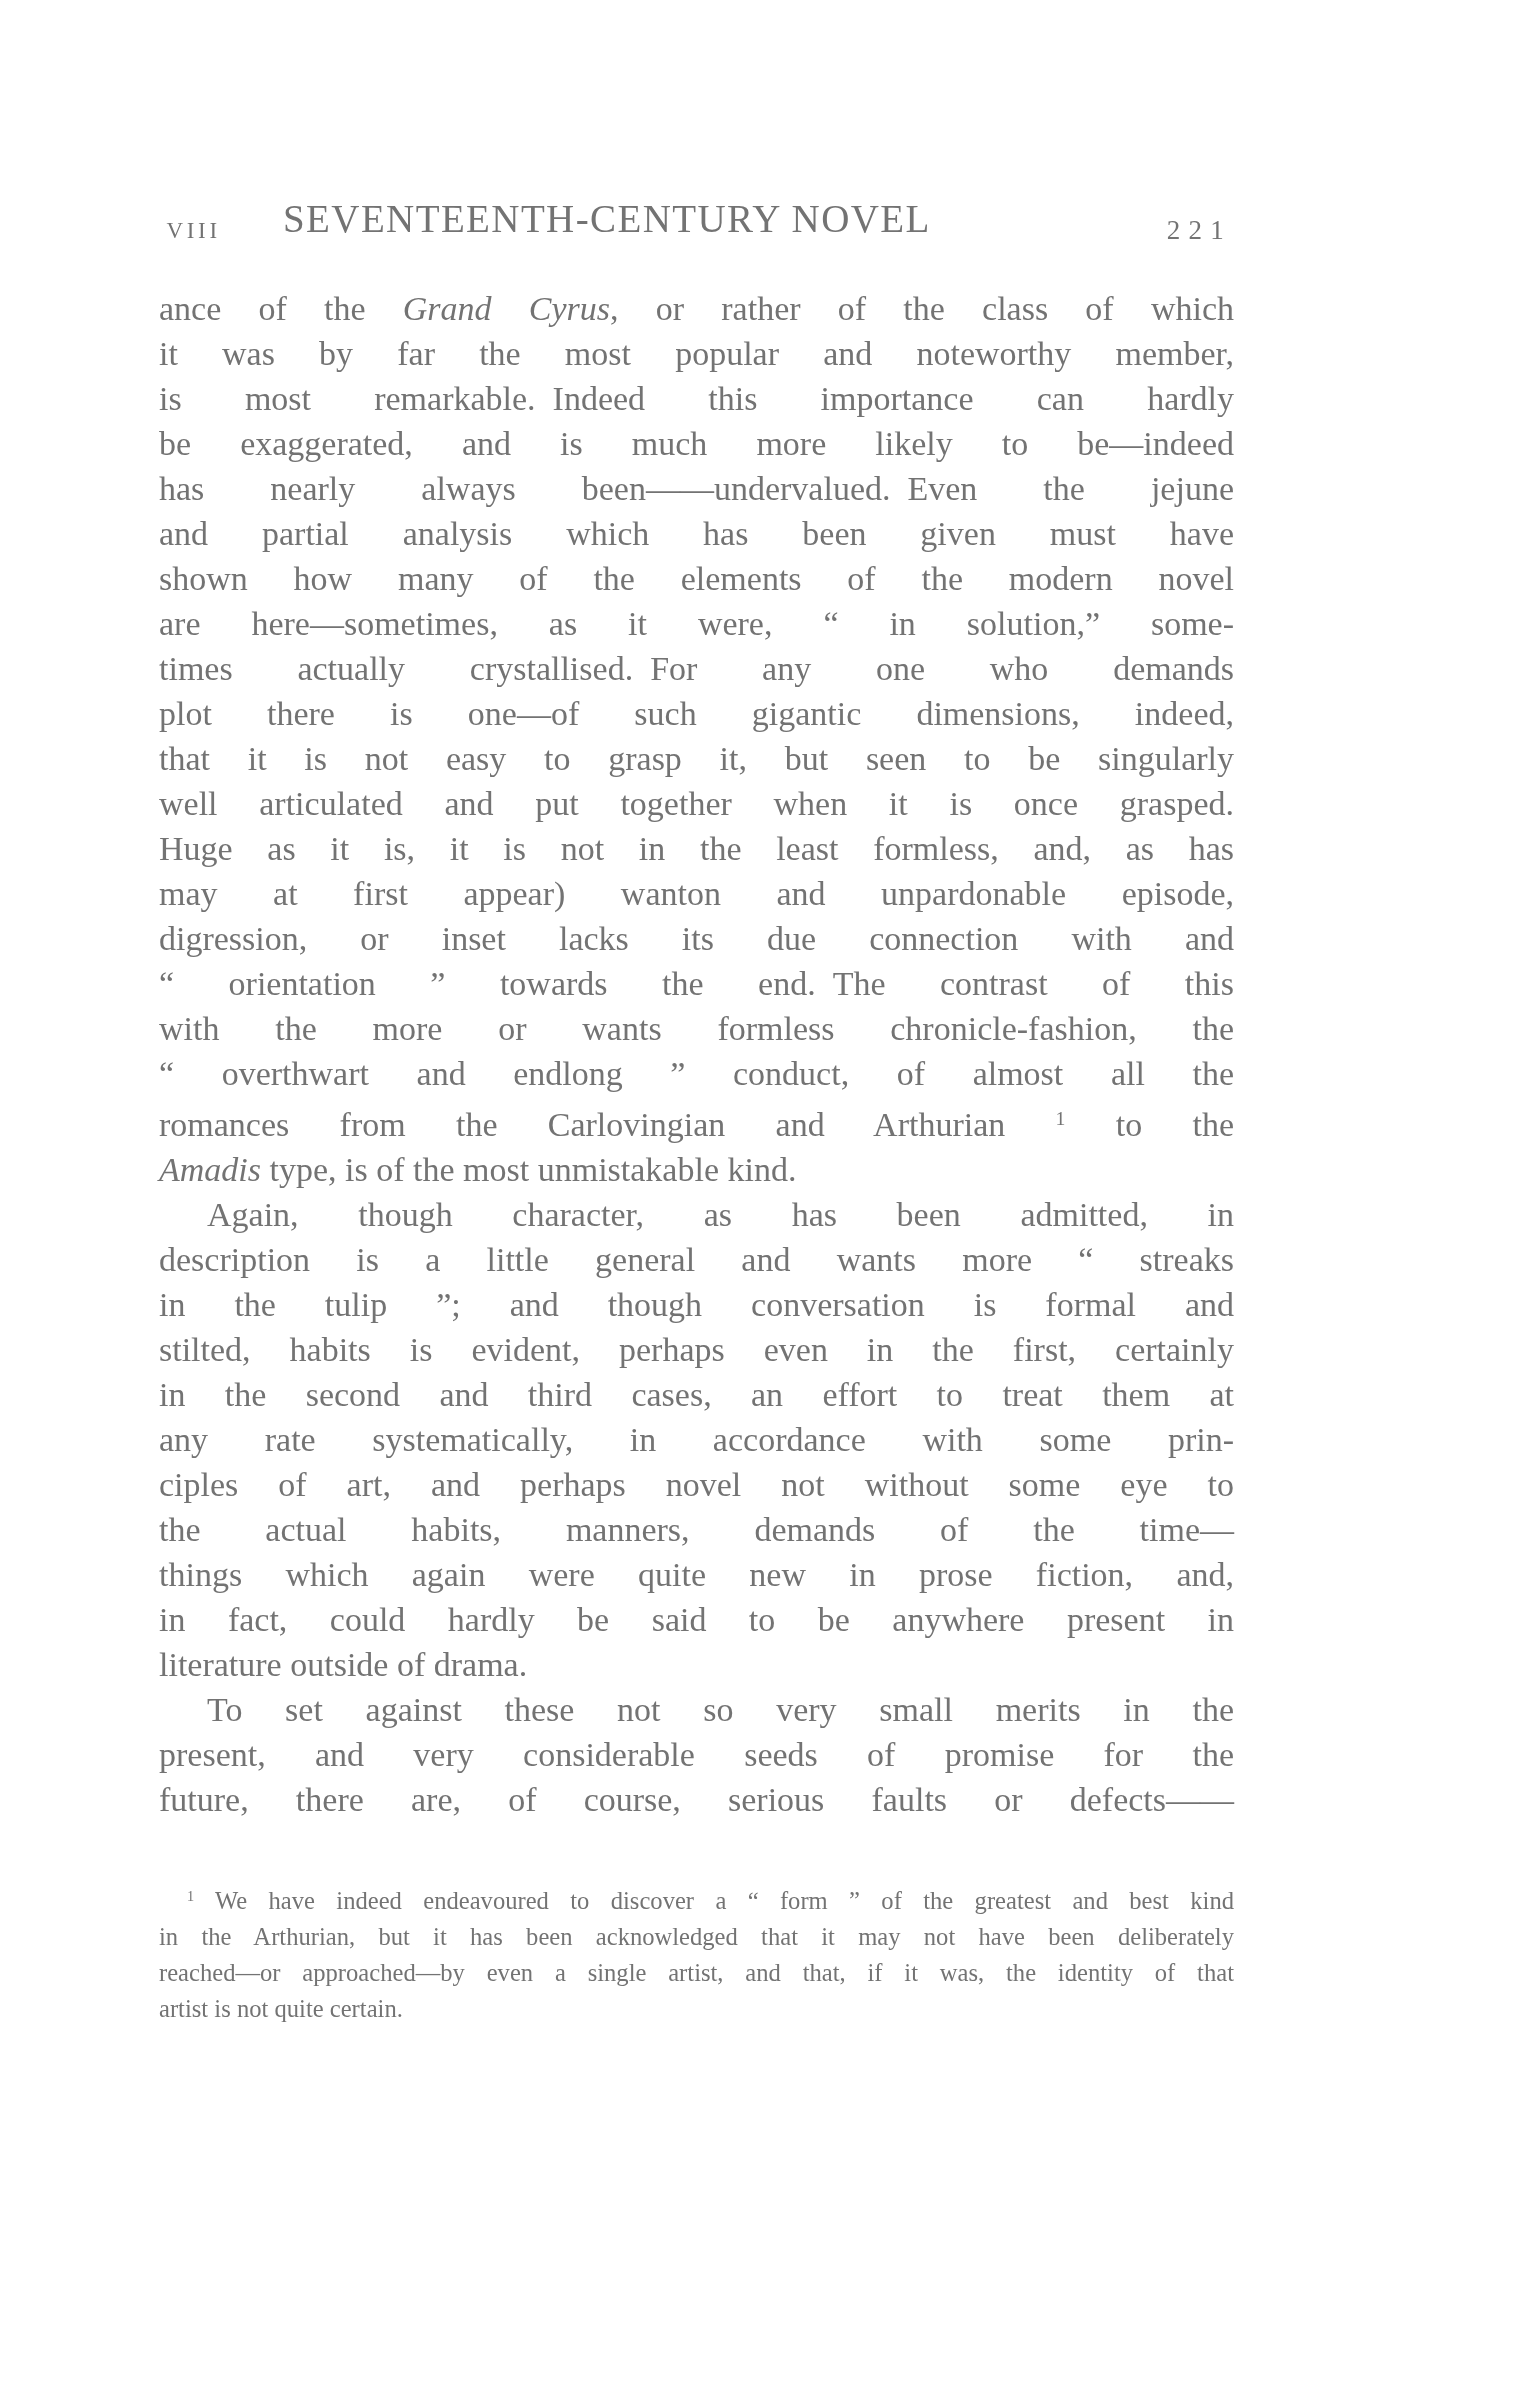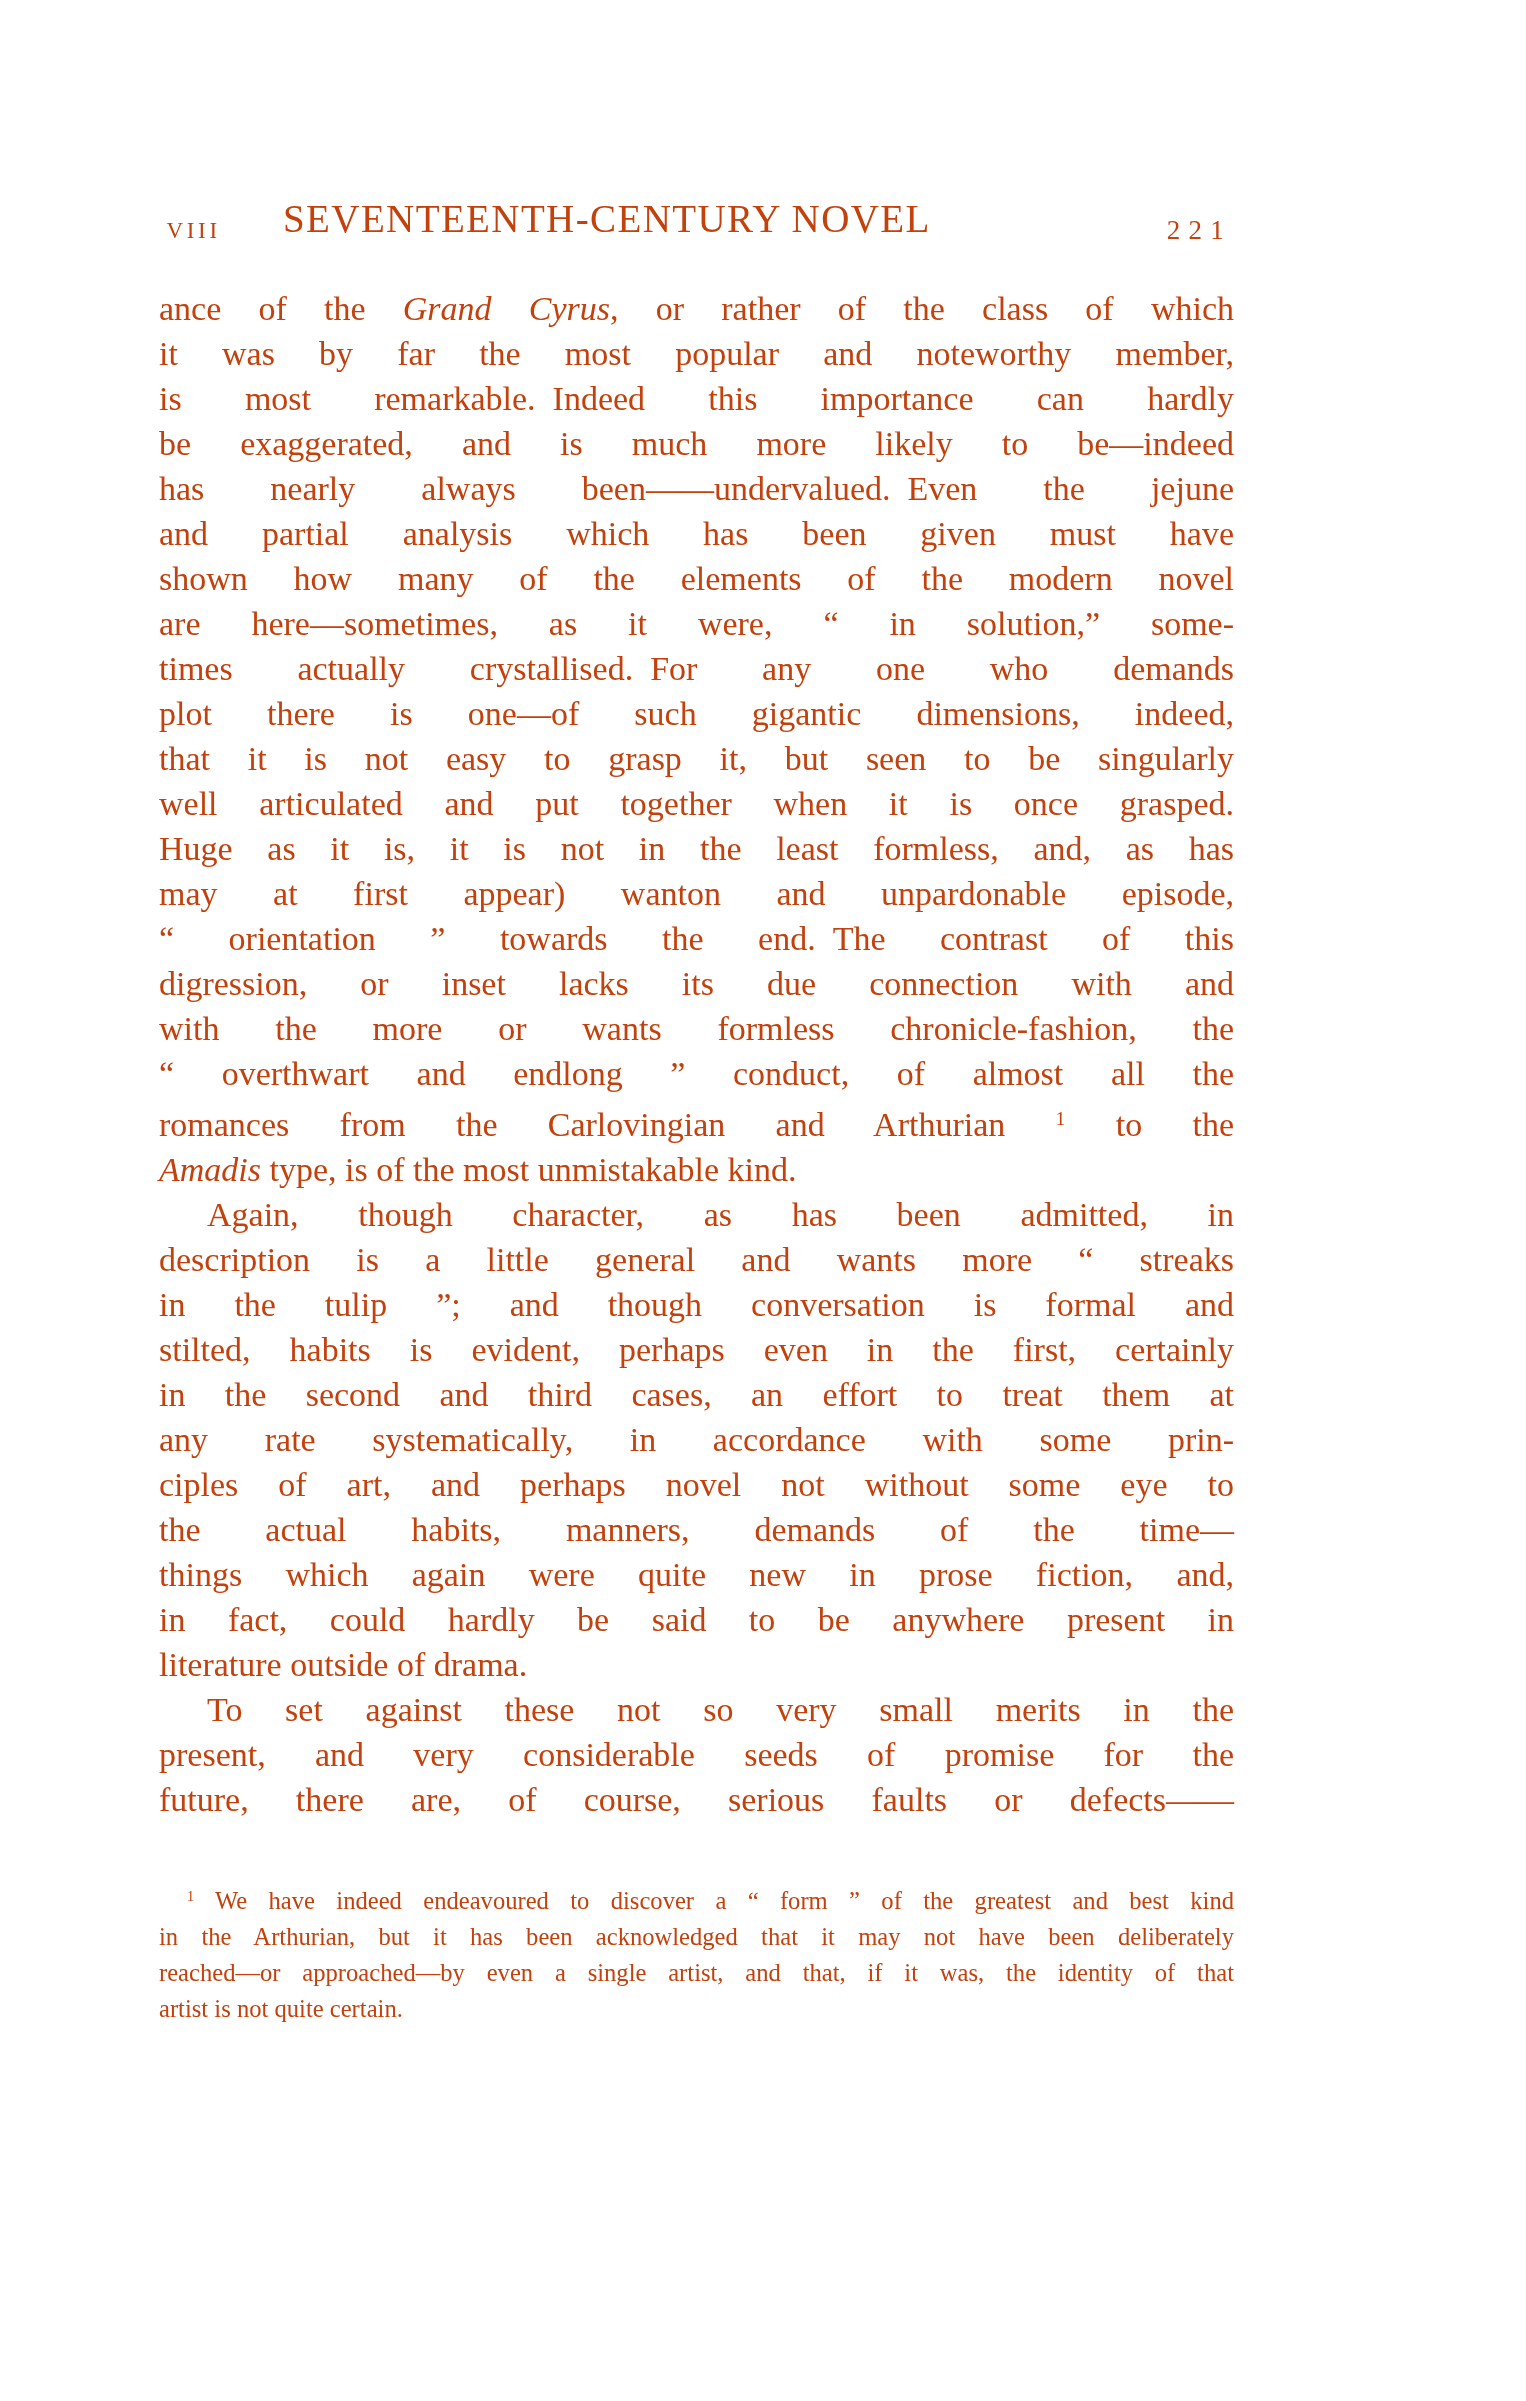--- a/index.html
+++ b/index.html
@@ -8,21 +8,21 @@
     background: #e8e8e6;
   }
   .page {
     position: relative;
     width: 1527px;
     height: 2401px;
     margin: 0 auto;
     background: #ffffff;
     overflow: hidden;
     font-family: "Liberation Serif", "DejaVu Serif", serif;
-    color: #c2410c;
+    color: #737373;
   }
   .content {
     position: absolute;
     left: 159px;
     top: 196px;
     width: 1075px;
   }
   
   .pagehead {
     position: relative;
@@ -105,22 +105,22 @@
           <div class="pline"><span>has nearly always been——undervalued. Even the jejune</span></div>
           <div class="pline"><span>and partial analysis which has been given must have</span></div>
           <div class="pline"><span>shown how many of the elements of the modern novel</span></div>
           <div class="pline"><span>are here—sometimes, as it were, “ in solution,” some-</span></div>
           <div class="pline"><span>times actually crystallised. For any one who demands</span></div>
           <div class="pline"><span>plot there is one—of such gigantic dimensions, indeed,</span></div>
           <div class="pline"><span>that it is not easy to grasp it, but seen to be singularly</span></div>
           <div class="pline"><span>well articulated and put together when it is once grasped.</span></div>
           <div class="pline"><span>Huge as it is, it is not in the least formless, and, as has</span></div>
           <div class="pline"><span>may at first appear) wanton and unpardonable episode,</span></div>
+          <div class="pline"><span>digression, or inset lacks its due connection with and</span></div>
           <div class="pline"><span>“ orientation ” towards the end. The contrast of this</span></div>
-          <div class="pline"><span>digression, or inset lacks its due connection with and</span></div>
           <div class="pline"><span>with the more or wants formless chronicle-fashion, the</span></div>
           <div class="pline"><span>“ overthwart and endlong ” conduct, of almost all the</span></div>
           <div class="pline"><span>romances from the Carlovingian and Arthurian </span><span class="seg-sup">1</span><span> to the</span></div>
           <div class="pline last"><span class="seg-i">Amadis</span><span> type, is of the most unmistakable kind.</span></div>
         </div>
         <div>
           <div class="pline indent"><span>Again, though character, as has been admitted, in</span></div>
           <div class="pline"><span>description is a little general and wants more “ streaks</span></div>
           <div class="pline"><span>in the tulip ”; and though conversation is formal and</span></div>
           <div class="pline"><span>stilted, habits is evident, perhaps even in the first, certainly</span></div>

